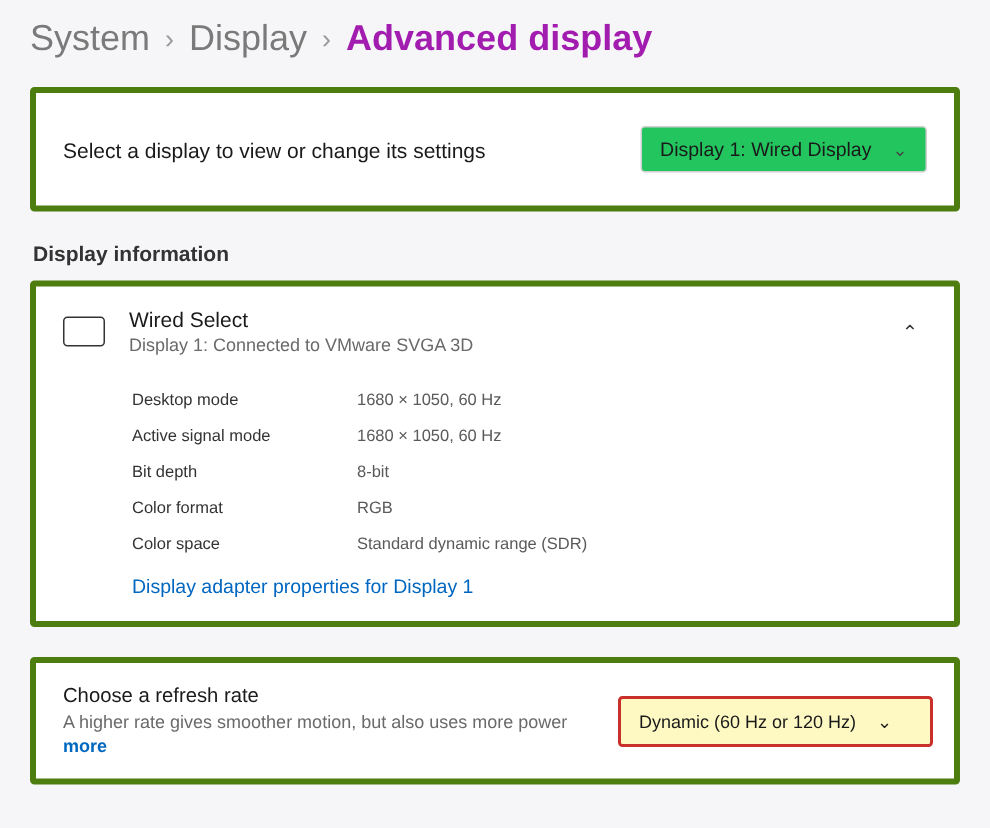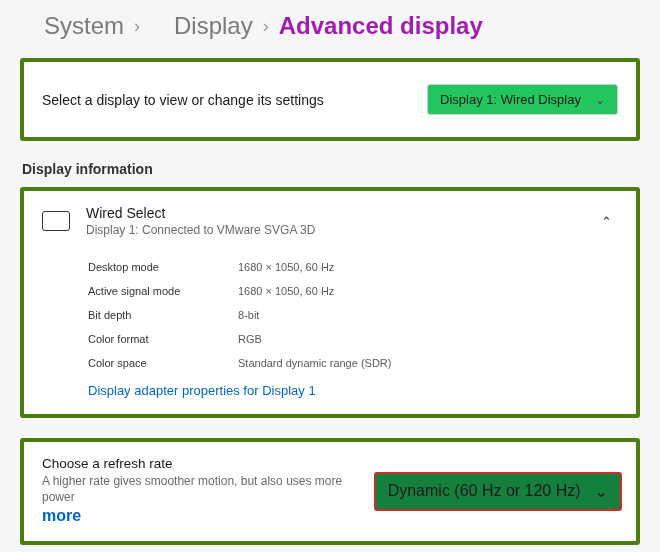--- a/index.html
+++ b/index.html
@@ -17,21 +17,21 @@
     font-size: 24px;
     font-weight: 400;
     color: #7a7a7a;
     display: flex;
     align-items: center;
     gap: 10px;
     margin-bottom: 18px;
   }
   .breadcrumb .sep { font-size: 18px; color: #9a9a9a; }
   .breadcrumb .current { color: #a21caf; font-weight: 600; }
-  .breadcrumb .crumb { cursor: pointer; margin-left: 24px; }
+  .breadcrumb .crumb { cursor: pointer; }
   .card {
     background: #fff;
     border: 4px solid #4d7c0f;
     border-radius: 3px;
     margin-bottom: 20px;
   }
   .card.select-display {
     display: flex;
     align-items: center;
     justify-content: space-between;
@@ -93,30 +93,30 @@
   }
   .refresh-card {
     display: flex;
     align-items: center;
     justify-content: space-between;
     padding: 14px 14px 14px 18px;
   }
   .refresh-card .txt { flex: 1; padding-right: 22px; }
   .refresh-card .title { font-size: 13.5px; color: #1a1a1a; }
   .refresh-card .desc { font-size: 12px; color: #6a6a6a; margin-top: 2px; line-height: 1.35; }
-  .refresh-card .more { color: #0067c0; font-weight: 600; font-size: 16px; cursor: pointer; margin-top: 42px; }
+  .refresh-card .more { color: #0067c0; font-weight: 600; font-size: 12px; cursor: pointer; margin-top: 42px; }
   .highlight-dropdown {
     border: 2.5px solid #c9302c;
     border-radius: 3px;
-    background: #15803d;
+    background: #fef9c3;
     padding: 8px 12px;
     display: flex;
     align-items: center;
     gap: 14px;
-    font-size: 16px;
+    font-size: 12px;
     cursor: pointer;
     min-width: 210px;
   }
 </style>
 </head>
 <body>
 
 <div class="breadcrumb">
   <span class="crumb">System</span>
   <span class="sep">›</span>

